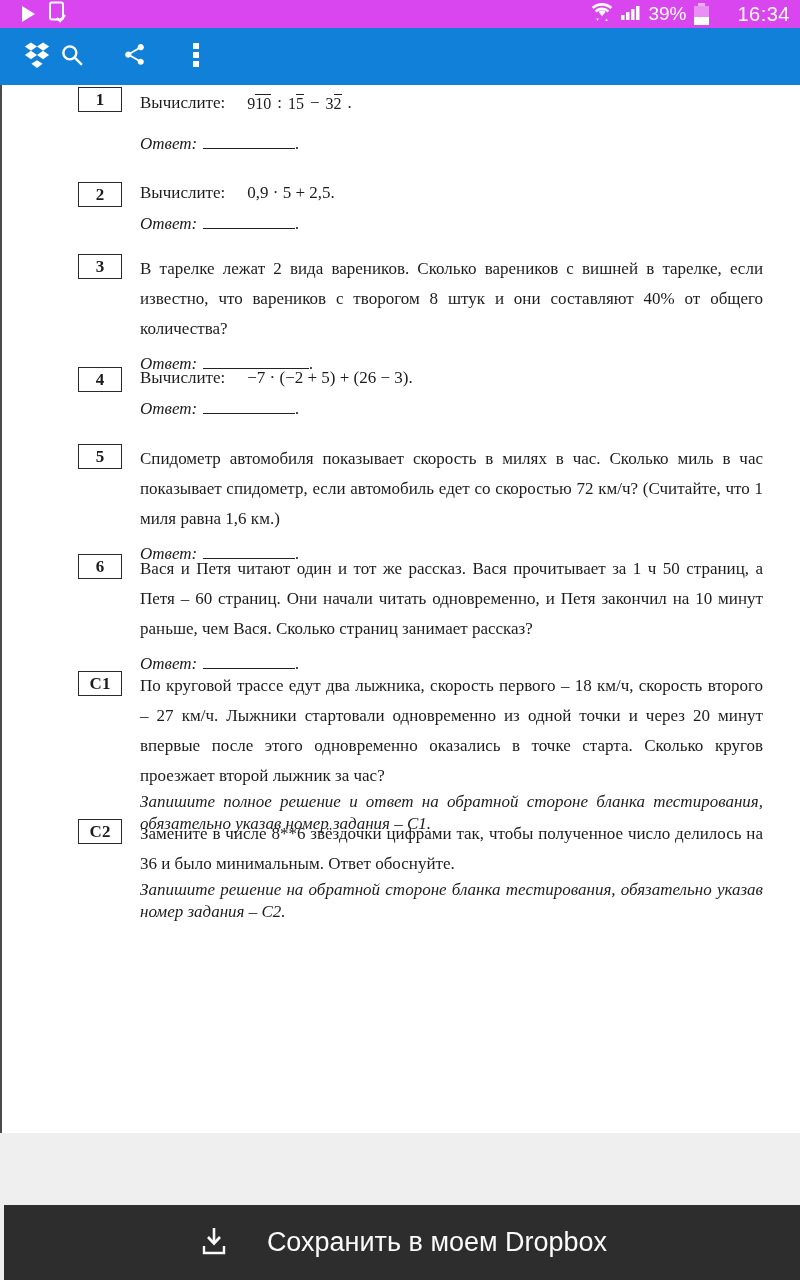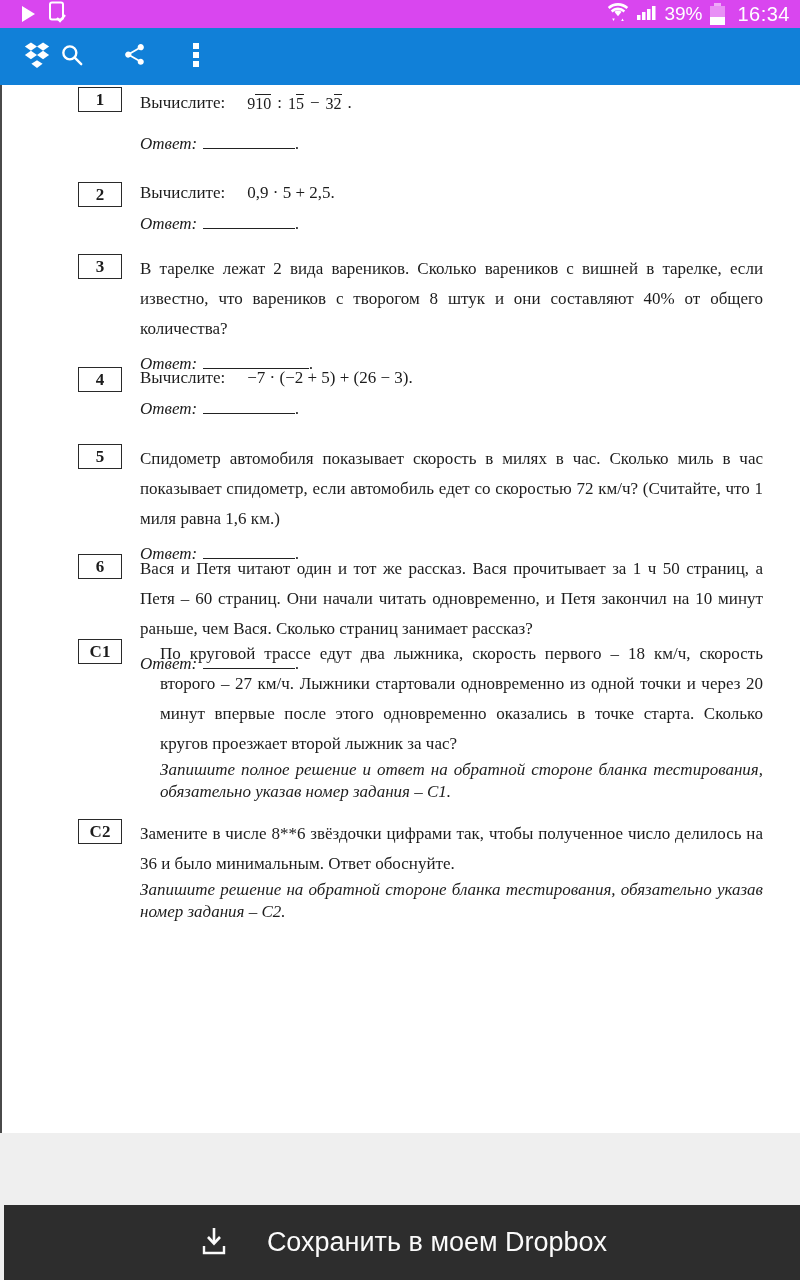--- a/index.html
+++ b/index.html
@@ -7,21 +7,21 @@
   body { font-family:"Liberation Sans", sans-serif; background:#efefef; }
   .screen { position:relative; width:800px; height:1280px; overflow:hidden; background:#efefef; }
 
   
   .status-bar { position:absolute; top:0; left:0; width:800px; height:28px; background:#d946ef;
     display:flex; align-items:center; color:#fff; }
   .sb-left { display:flex; align-items:center; gap:12px; padding-left:22px; }
   .sb-right { margin-left:auto; display:flex; align-items:center; gap:6px; padding-right:10px; }
   .play-tri { width:0; height:0; border-top:8px solid transparent; border-bottom:8px solid transparent;
     border-left:13px solid #fff; }
-  .sb-time { font-size:20px; color:#fff; letter-spacing:0.5px; margin-left:4px; }
+  .sb-time { font-size:20px; color:#fff; letter-spacing:0.5px; margin-left:20px; }
   .sb-batt-pct { font-size:19px; color:#fff; }
   .battery { position:relative; width:15px; height:22px; margin:0 2px; }
   .battery .nub { position:absolute; top:0; left:4px; width:7px; height:3px; background:rgba(255,255,255,.55); }
   .battery .body { position:absolute; top:3px; left:0; width:15px; height:19px; background:rgba(255,255,255,.40); }
   .battery .fill { position:absolute; bottom:0; left:0; width:15px; height:8px; background:#fff; }
 
   
   .app-bar { position:absolute; top:28px; left:0; width:800px; height:57px; background:#1180d8;
     display:flex; align-items:center; color:#fff; }
   .db-logo { margin-left:22px; }
@@ -46,21 +46,21 @@
   .formula-row .pfx { margin-right:22px; }
   .frac { display:inline-block; text-align:center; font-size:16px; line-height:15px; }
   .frac .den { border-top:1.2px solid #222; }
   .fop { margin:0 6px; }
   .answer-row { line-height:22px; }
   .blank { display:inline-block; width:92px; border-bottom:1.5px solid #222; height:15px; margin-left:6px; }
   .mt8 { margin-top:9px;font-style:italic; }
 
   
   .p1 { top:2px; }   .p2 { top:97px; }  .p3 { top:169px; } .p4 { top:282px; }
-  .p5 { top:359px; } .p6 { top:469px; } .pc1 { top:554px;gap:20px; } .pc2 { top:734px; }
+  .p5 { top:359px; } .p6 { top:469px; } .pc1 { top:586px; } .pc2 { top:734px; }
   .p1 .formula-row { min-height:42px; margin-top:-5px; }
 
   
   .gray-gap { position:absolute; top:1133px; left:0; width:800px; height:72px; background:#efefef; }
   .bottom-bar { position:absolute; top:1205px; left:4px; width:800px; height:75px; background:#2d2d2d;
     display:flex; align-items:center; justify-content:center; gap:40px; cursor:pointer; }
   .bottom-bar .save-label { color:#fbfbfb; font-size:27px; }
 </style>
 </head>
 <body>

